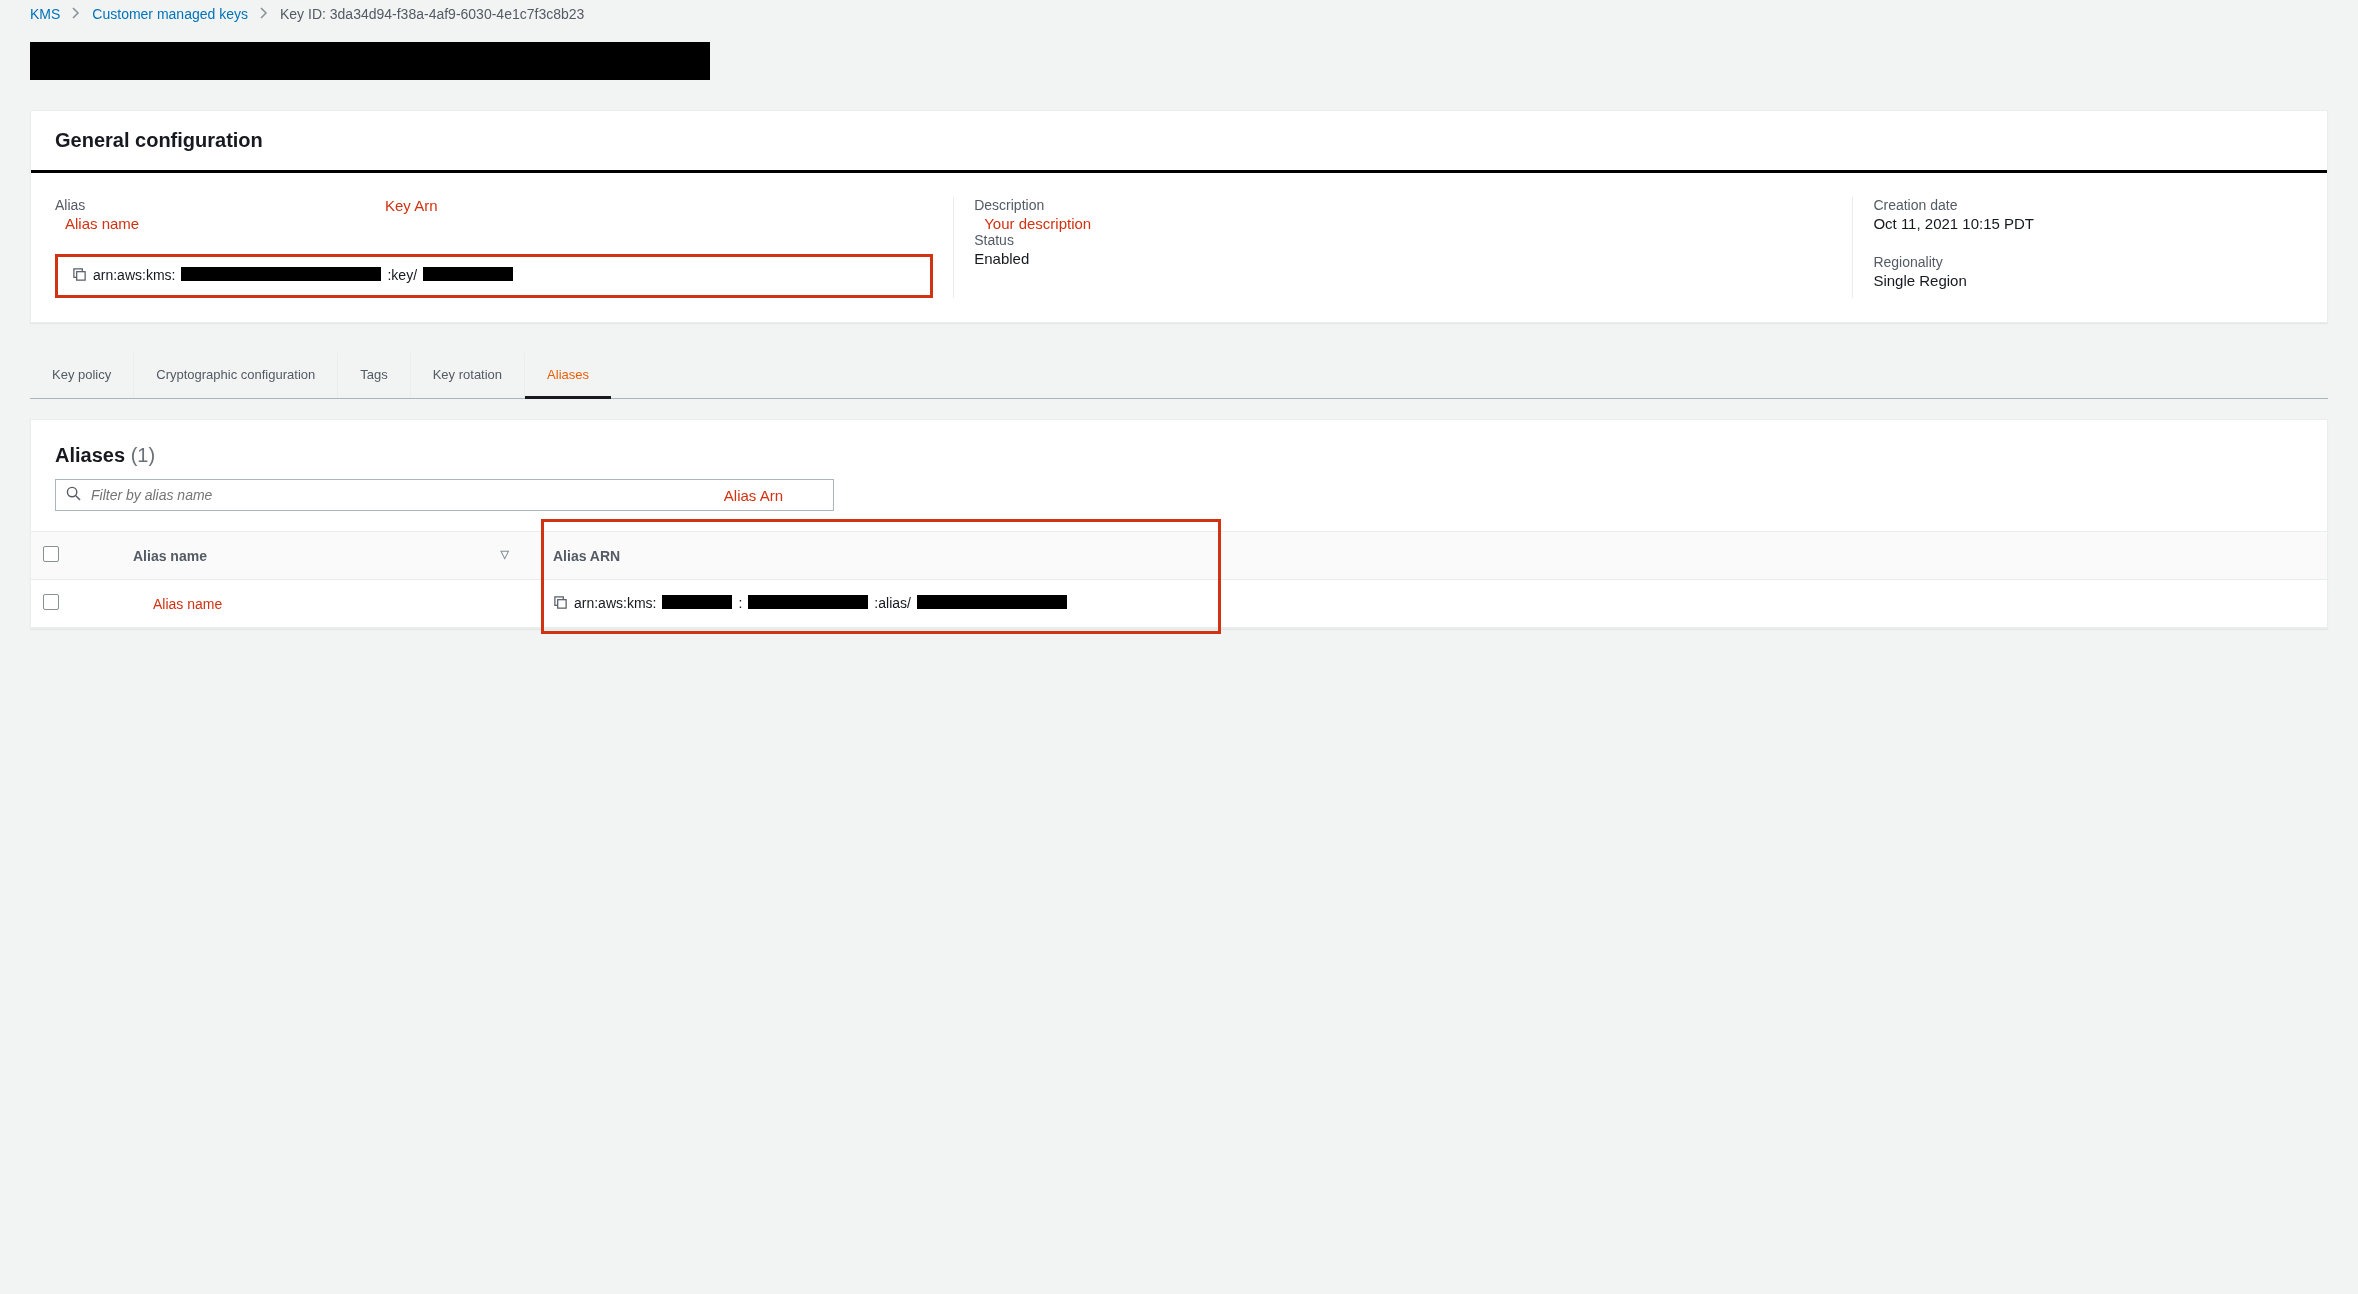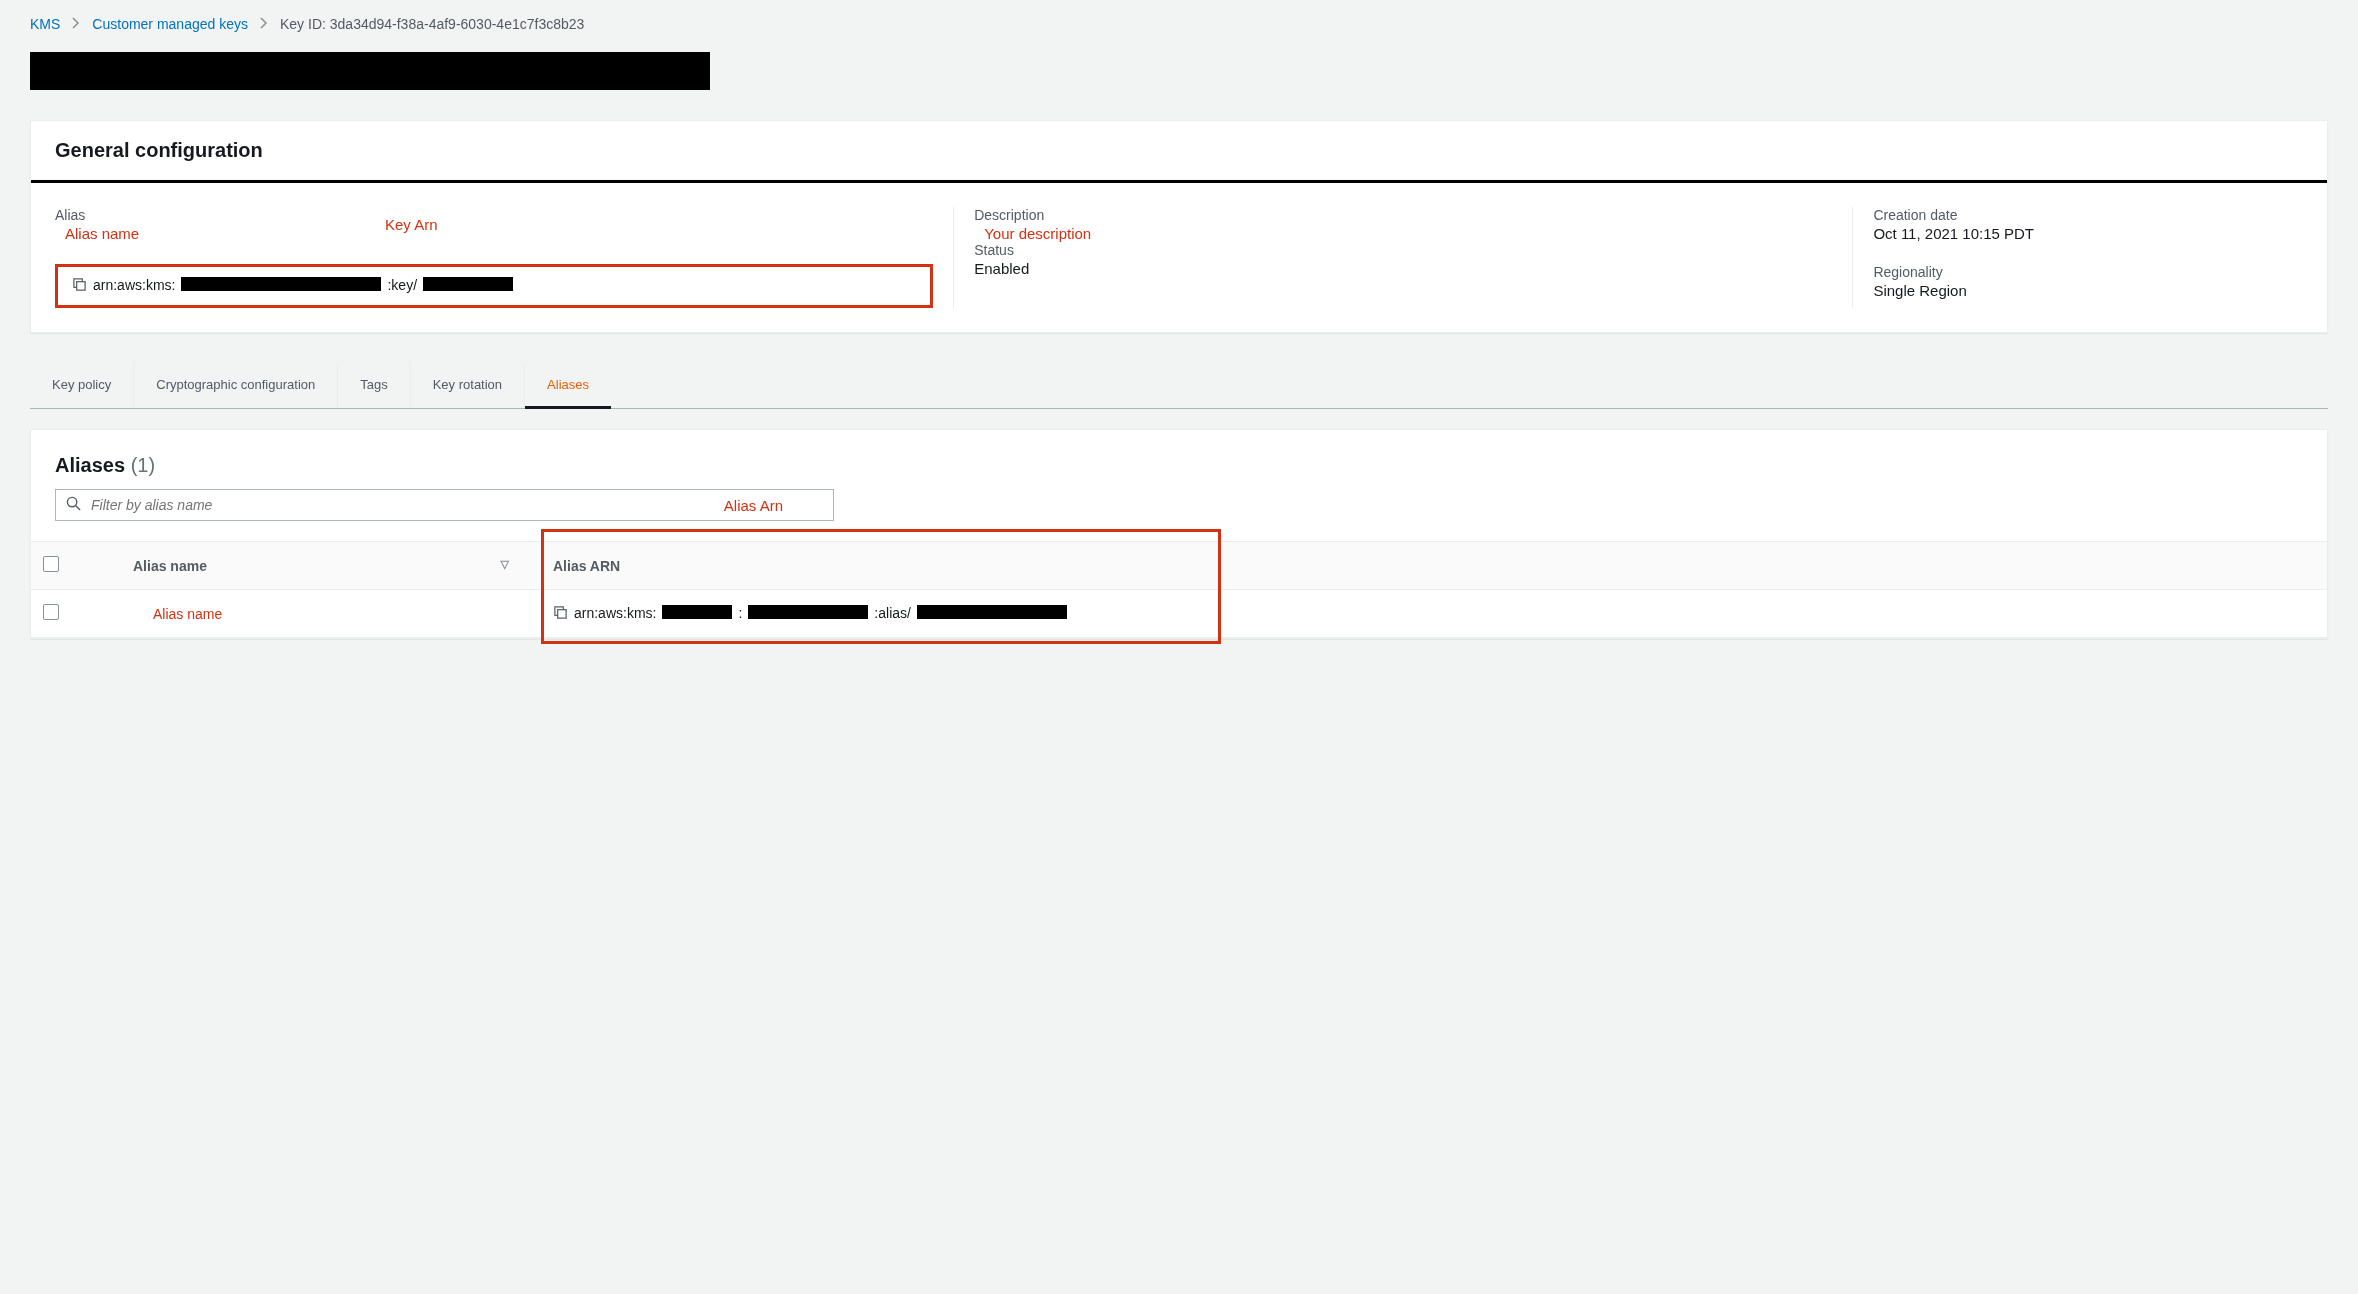--- a/index.html
+++ b/index.html
@@ -5,21 +5,21 @@
   * { box-sizing: border-box; }
   body {
     margin: 0;
     padding: 0;
     font-family: "Amazon Ember", "Helvetica Neue", Arial, sans-serif;
     background: #f2f3f3;
     color: #16191f;
     font-size: 14px;
   }
   .container {
-    padding: 16px 30px;
+    padding: 6px 30px;
   }
   .breadcrumb {
     display: flex;
     align-items: center;
     gap: 12px;
     font-size: 14px;
     margin-bottom: 20px;
   }
   .breadcrumb a { color: #0073bb; text-decoration: none; }
   .breadcrumb .sep { color: #879196; }
@@ -208,21 +208,21 @@
       <h2>General configuration</h2>
     </div>
     <div class="panel-body">
       <div class="config-grid">
 
         <div class="config-col col1-wrapper">
           <div class="field">
             <div class="field-label">Alias</div>
             <div class="field-value red-text" style="padding-left:10px;">Alias name</div>
           </div>
-          <div class="annotation" style="top:9px; left:330px;">Key Arn</div>
+          <div class="annotation" style="top:0; left:330px;">Key Arn</div>
           <div class="highlight-box">
             <div class="field" style="margin-bottom:0;">
               <div class="arn-row">
                 <span>
                   <svg class="copy-icon-svg" viewBox="0 0 16 16">
                       <rect x="2" y="2" width="9" height="9" fill="none" stroke="#545b64" stroke-width="1.3"></rect>
                       <rect x="5" y="5" width="9" height="9" fill="#fff" stroke="#545b64" stroke-width="1.3"></rect>
                     </svg>
                 </span>
                 <span>arn:aws:kms:</span>

